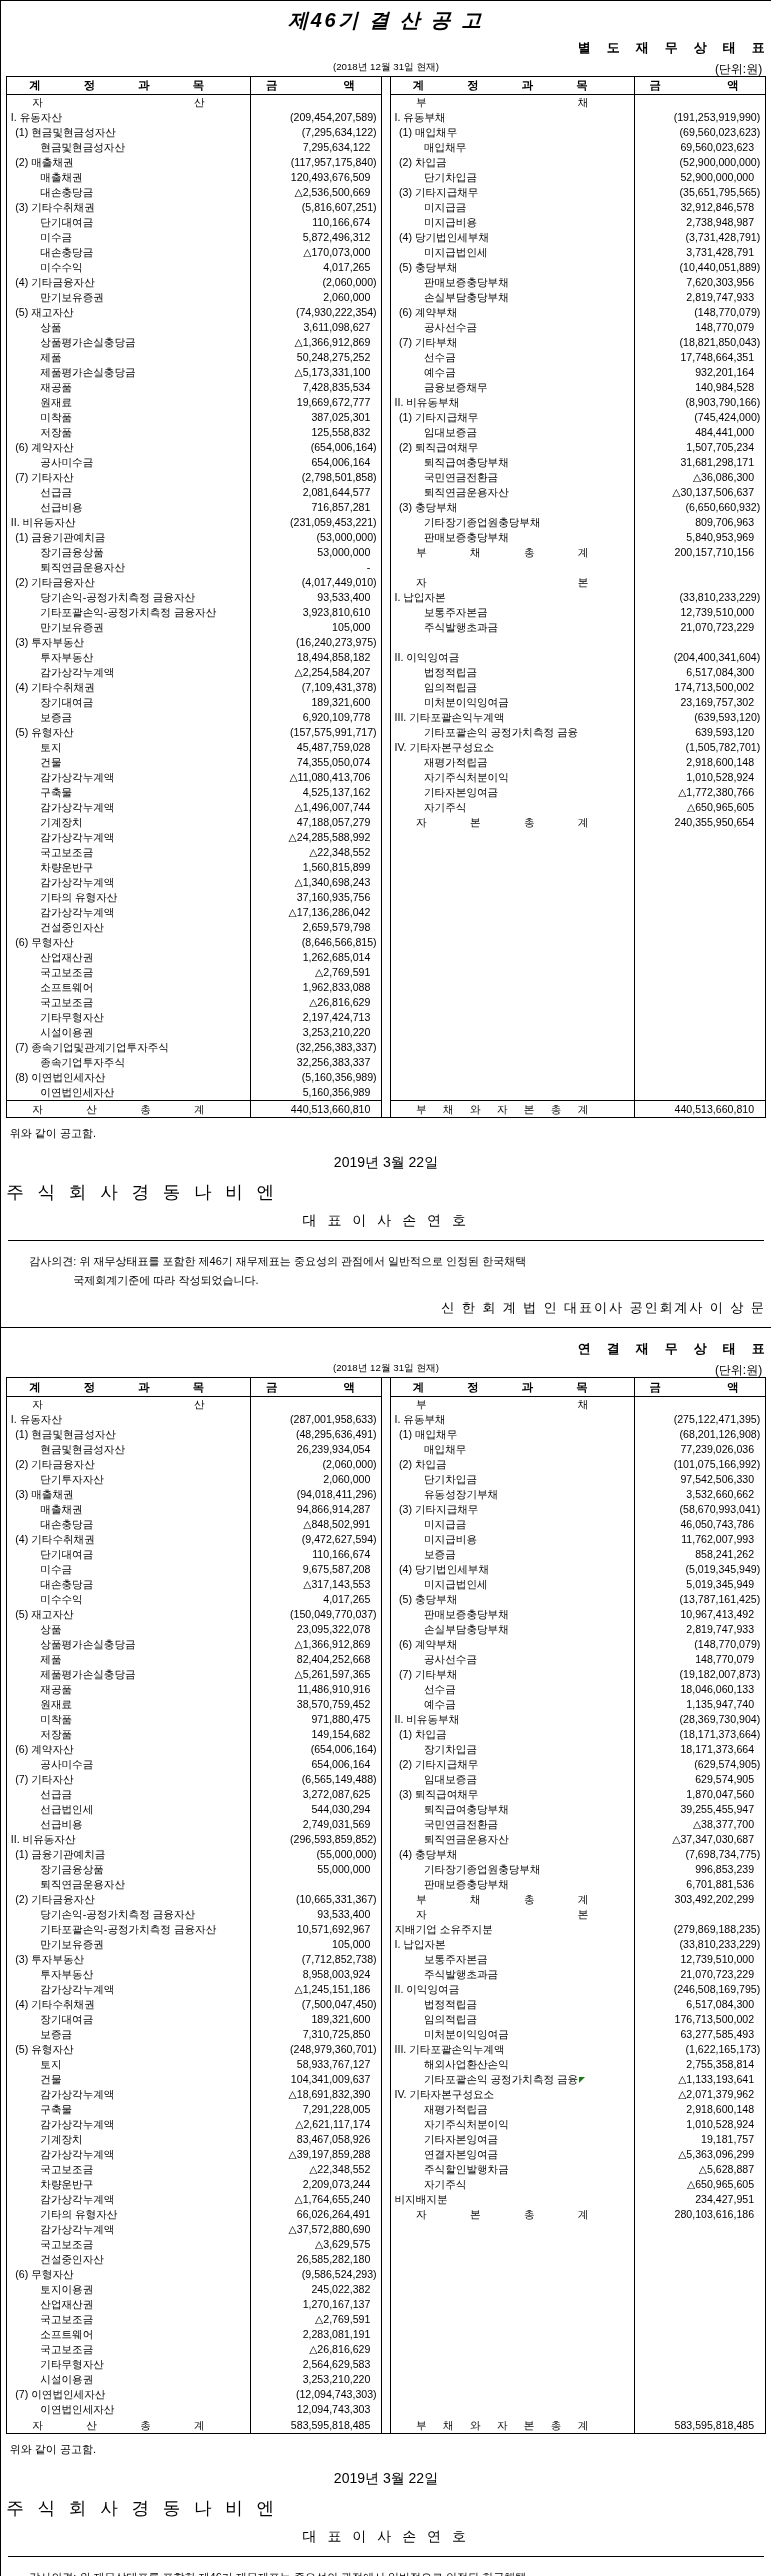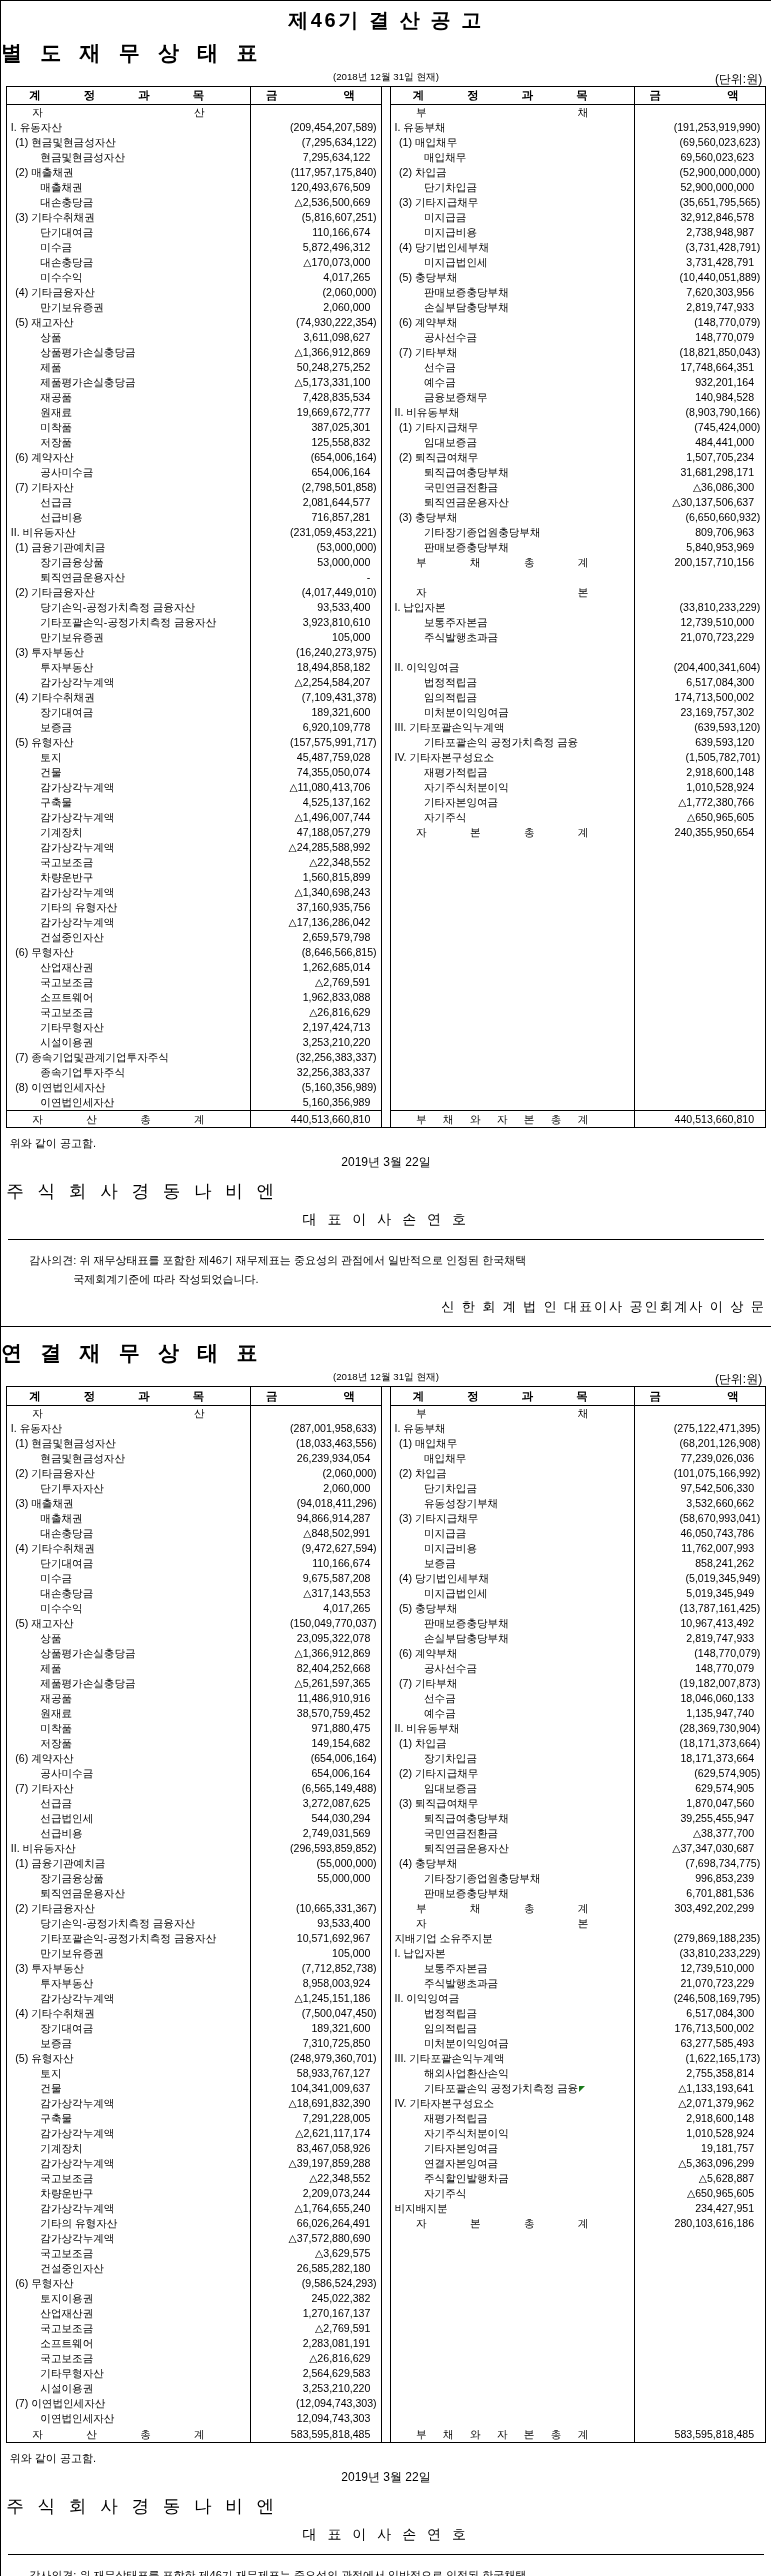--- a/index.html
+++ b/index.html
@@ -4,22 +4,22 @@
 <style>
   * { box-sizing: border-box; margin:0; padding:0; }
   html,body { background:#fff; }
   body {
     width:772px; margin:0 auto; color:#000;
     font-family:"Liberation Sans","DejaVu Sans",sans-serif;
   }
   .section { border:1.8px solid #000; background:#fff; padding-bottom:8.8px; }
   #sec2 { margin-top:-1.8px; }
 
-  .notice-title { text-align:center; font-size:20px; font-weight:bold; letter-spacing:2.6px; padding-top:6.2px; }
-  .stmt-title   { text-align:left; font-size:21px; font-weight:bold; letter-spacing:6.2px; margin-top:4.4px; }
+  .notice-title { text-align:center; font-size:20px; font-weight:bold; letter-spacing:2.6px; padding-top:6.2px;font-style:italic; }
+  .stmt-title   { text-align:right; font-size:13px; font-weight:bold; letter-spacing:6.2px; margin-top:4.4px; }
   .date-line { position:relative; text-align:center; font-size:9.7px; margin:4.4px 0 2.6px 0; height:12.3px; }
   .unit-label { position:absolute; right:8.8px; top:0; font-size:12px; }
 
   .bs-table { display:flex; border:1.8px solid #000; margin:0 5.3px; }
   .group { flex:1 1 0; display:flex; flex-direction:column; position:relative; min-width:0; }
   .group.g1 { border-right:1.8px solid #000; }
   .group.g2 { border-left:1.8px solid #000; margin-left:8px; }
   .group::after { content:""; position:absolute; top:0; bottom:0; left:65%; border-left:0.9px solid #000; }
 
   .ghead { display:flex; height:18.5px; align-items:center; border-bottom:1.8px solid #000; font-weight:bold; font-size:11.4px; }
@@ -35,21 +35,21 @@
   .c-v { width:35%; text-align:right; padding-right:4.4px; white-space:nowrap; overflow:hidden;
          font-family:"Liberation Sans","DejaVu Sans",sans-serif; }
   .c-v.np { padding-right:10.6px; }
   .grand { display:flex; height:16.7px; line-height:16.7px; font-size:10.6px; font-weight:normal; }
   .stmt-0 .grand { border-top:0.9px solid #000; }
   .marker { display:inline-block; width:0; height:0; border-left:6.2px solid #1a7a1a;
             border-bottom:6.2px solid transparent; vertical-align:middle; margin-left:0.9px; }
 
   .footer { padding:0 5.3px; }
   .announce { font-size:11px; margin:8px 0 0 3.5px; }
-  .sig-date { text-align:center; font-size:12px; margin-top:3px; }
+  .sig-date { text-align:center; font-size:14px; margin-top:13px; }
   .sig-company { text-align:left; font-size:17.6px; letter-spacing:4.4px; margin-top:8px; }
   .sig-ceo { text-align:center; font-size:14px; letter-spacing:3.5px; margin-top:8px; }
   .sig-rule { border-bottom:1.8px solid #000; margin:9.7px 1.8px 0 1.8px; height:0; }
   .audit-1 { font-size:11px; margin:13.2px 0 0 23px; }
   .audit-2 { font-size:11px; margin:4.4px 0 0 67px; }
   .auditor { font-size:13.2px; letter-spacing:1.8px; margin:10.6px 0 1.8px 99px;text-align:right; }
 </style>
 </head>
 <body>
 
@@ -665,21 +665,21 @@
               </div>
             </div>
             <div class="c-v"></div>
           </div>
           <div class="row">
             <div class="c-l lv0">I. 유동자산</div>
             <div class="c-v">(287,001,958,633)</div>
           </div>
           <div class="row">
             <div class="c-l lv1">(1) 현금및현금성자산</div>
-            <div class="c-v">(18,033,463,556)</div>
+            <div class="c-v">(48,295,636,491)</div>
           </div>
           <div class="row">
             <div class="c-l lv2">현금및현금성자산</div>
             <div class="c-v np">26,239,934,054</div>
           </div>
           <div class="row">
             <div class="c-l lv1">(2) 기타금융자산</div>
             <div class="c-v">(2,060,000)</div>
           </div>
           <div class="row">

